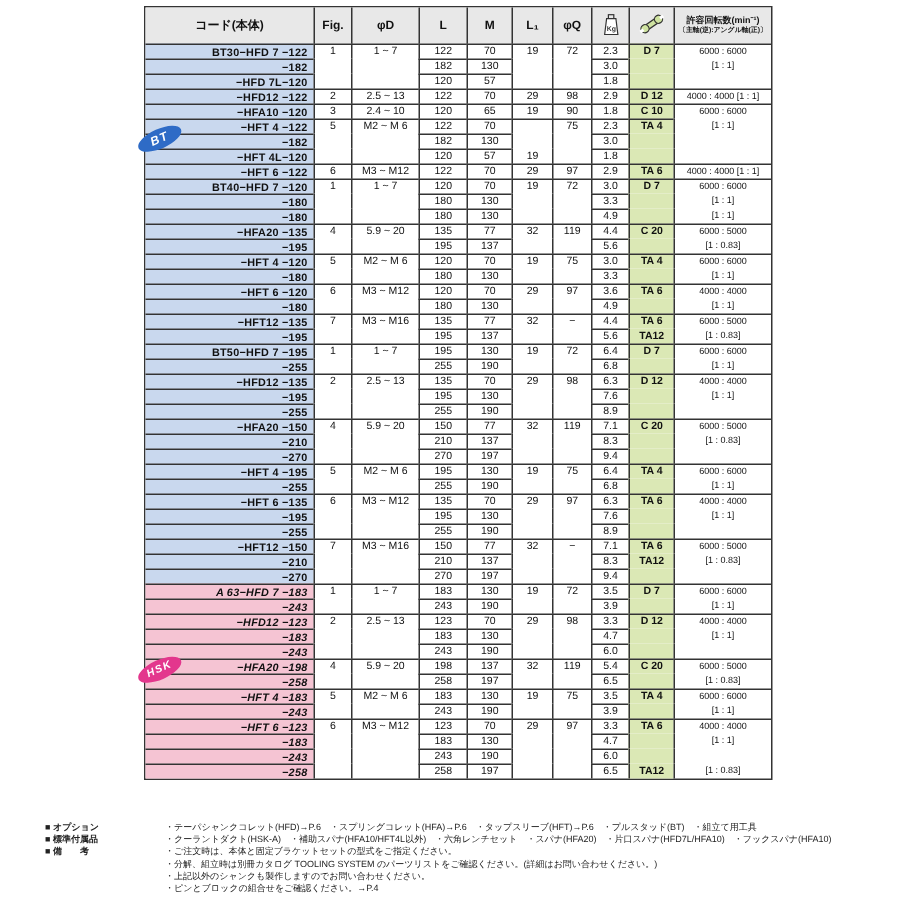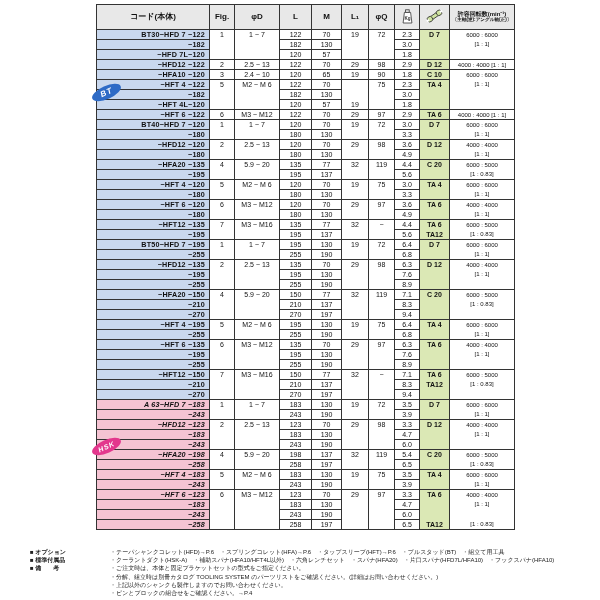--- a/index.html
+++ b/index.html
@@ -205,32 +205,20 @@
           <div class="cell col-d"></div>
           <div class="cell col-l bt">180</div>
           <div class="cell col-m bt">130</div>
           <div class="cell col-l1"></div>
           <div class="cell col-q"></div>
           <div class="cell col-kg bt">3.3</div>
           <div class="cell col-tool tool"></div>
           <div class="cell col-rpm">[1 : 1]</div>
         </div>
         <div class="trow">
-          <div class="cell col-code bt blue">−HFD12 −120</div>
-          <div class="cell col-fig bt">2</div>
-          <div class="cell col-d bt">2.5 ~ 13</div>
-          <div class="cell col-l bt">120</div>
-          <div class="cell col-m bt">70</div>
-          <div class="cell col-l1 bt">29</div>
-          <div class="cell col-q bt">98</div>
-          <div class="cell col-kg bt">3.6</div>
-          <div class="cell col-tool bt tool">D 12</div>
-          <div class="cell col-rpm bt">4000 : 4000</div>
-        </div>
-        <div class="trow">
           <div class="cell col-code bt blue">−180</div>
           <div class="cell col-fig"></div>
           <div class="cell col-d"></div>
           <div class="cell col-l bt">180</div>
           <div class="cell col-m bt">130</div>
           <div class="cell col-l1"></div>
           <div class="cell col-q"></div>
           <div class="cell col-kg bt">4.9</div>
           <div class="cell col-tool tool"></div>
           <div class="cell col-rpm">[1 : 1]</div>

